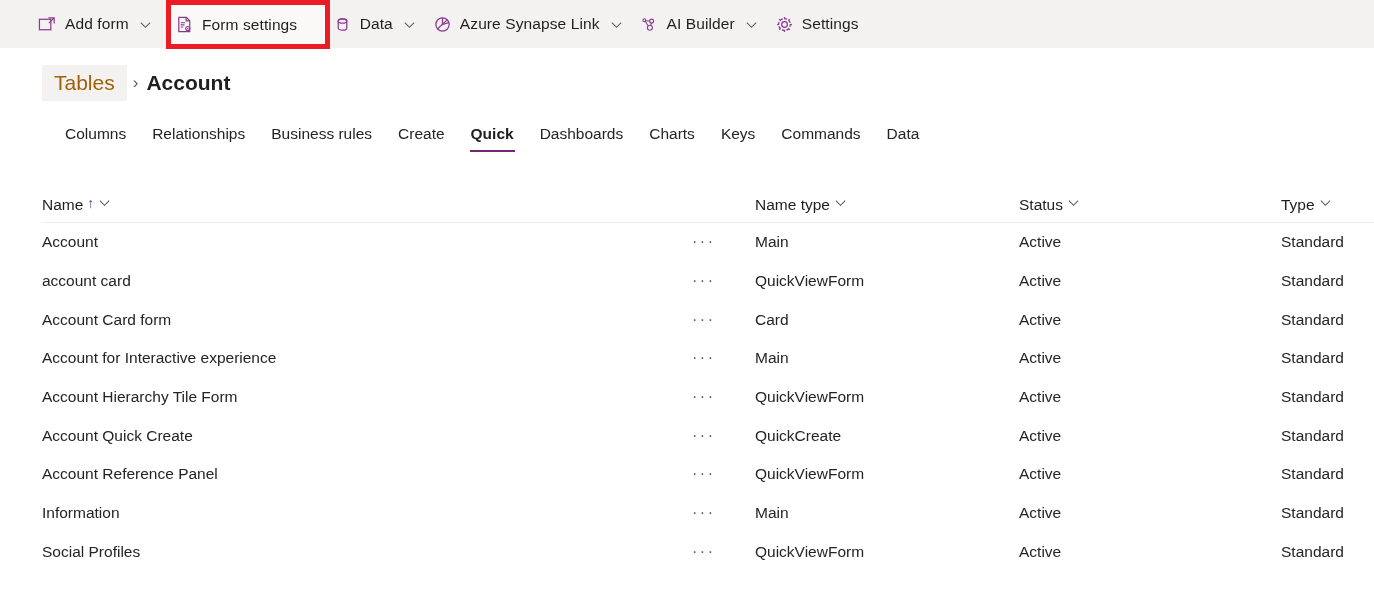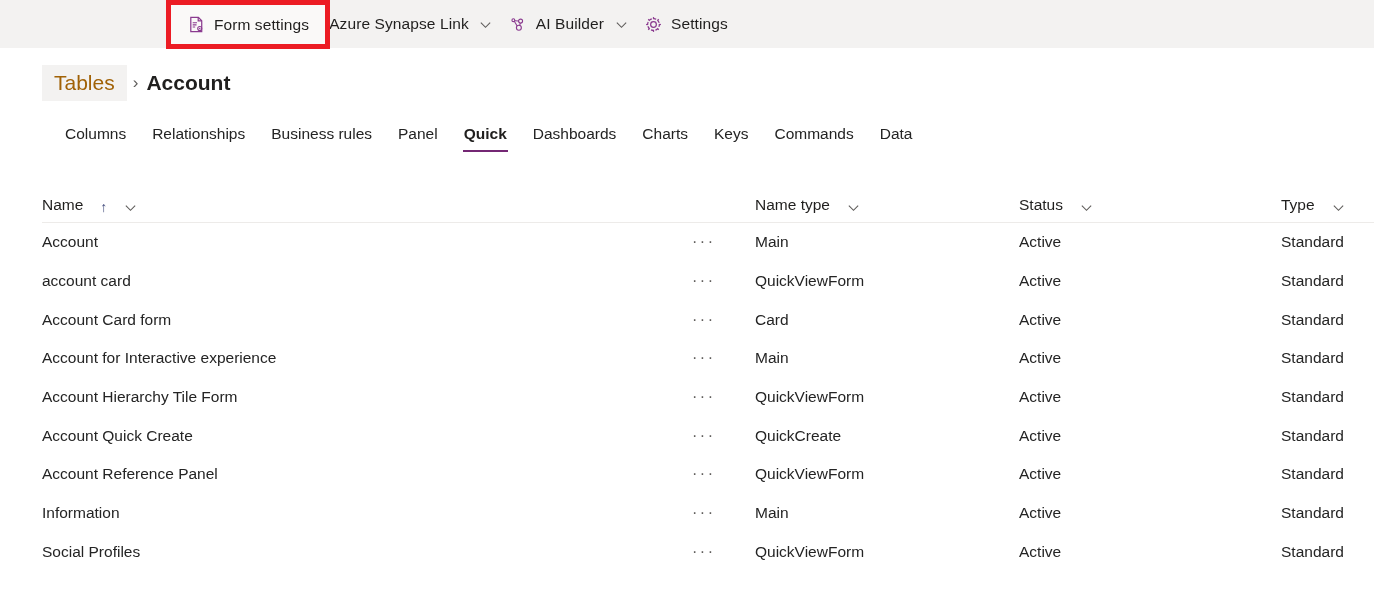--- a/index.html
+++ b/index.html
@@ -66,21 +66,20 @@
     left: 166px;
     top: 0px;
     width: 164px;
     height: 49px;
     border: 5px solid #ec1c24;
     box-sizing: border-box;
     background: #faf9f8;
     z-index: 5;
     display: flex;
     align-items: center;
-    justify-content: center;
   }
   .highlight-box .cmd-item { padding: 0 4px; }
 
   
   .breadcrumb {
     display: flex;
     align-items: center;
     padding-left: 42px;
     height: 50px;
     margin-top: 10px;
@@ -145,24 +144,24 @@
   }
   .grid-head {
     display: flex;
     align-items: center;
     height: 34px;
     border-bottom: 1px solid #edebe9;
     padding-right: 0px;
   }
   .grid-head .cell {
     display: flex;
-    align-items: flex-end;
+    align-items: flex-start;
     font-size: 15.5px;
     color: #201f1e;
-    gap: 17px;
+    gap: 4px;
     cursor: pointer;
   }
   .sort-arrow {
     font-size: 14px;
     color: #424b7c;
     line-height: 1;
   }
   .hdr-chev {
     width: 13px;
     height: 13px;
@@ -191,20 +190,35 @@
     line-height: 1;
     cursor: pointer;
     user-select: none;
   }
 </style>
 </head>
 <body>
 
 <div class="commandbar">
 
+  <div class="cmd-item">
+    <span class="cmd-icon">
+      <svg width="19" height="19" viewBox="0 0 20 20">
+        <rect x="1.5" y="4.5" width="12" height="11" fill="none" stroke="#8a3a8f" stroke-width="1.3"></rect>
+        <path d="M11 3 H17 V9" fill="none" stroke="#8a3a8f" stroke-width="1.3"></path>
+        <path d="M17 3 L11.5 8.5" fill="none" stroke="#8a3a8f" stroke-width="1.3"></path>
+      </svg>
+    </span>
+    <span class="cmd-label">Add form</span>
+    <span class="chev">
+      <svg width="13" height="13" viewBox="0 0 14 14">
+          <path d="M2 5 L7 10 L12 5" fill="none" stroke="#605e5c" stroke-width="1.2"></path>
+        </svg>
+    </span>
+  </div>
 
   <div style="width:164px;flex:0 0 164px"></div>
 
   <div class="cmd-item">
     <span class="cmd-icon">
       <svg width="19" height="19" viewBox="0 0 20 20">
         <rect x="5.5" y="4" width="9" height="12" rx="4.2" ry="2.4" fill="none" stroke="#8a3a8f" stroke-width="1.3"></rect>
         <ellipse cx="10" cy="6.3" rx="4.5" ry="2.3" fill="none" stroke="#8a3a8f" stroke-width="1.3"></ellipse>
       </svg>
     </span>
@@ -290,21 +304,21 @@
 <div class="breadcrumb">
   <span class="crumb-root">Tables</span>
   <span class="crumb-sep">›</span>
   <span class="crumb-current">Account</span>
 </div>
 
 <div class="tabs">
   <div class="tab">Columns</div>
   <div class="tab">Relationships</div>
   <div class="tab">Business rules</div>
-  <div class="tab">Panel</div>
+  <div class="tab">Create</div>
   <div class="tab selected">Quick</div>
   <div class="tab">Dashboards</div>
   <div class="tab">Charts</div>
   <div class="tab">Keys</div>
   <div class="tab">Commands</div>
   <div class="tab">Data</div>
 </div>
 
 <div class="grid">
 

